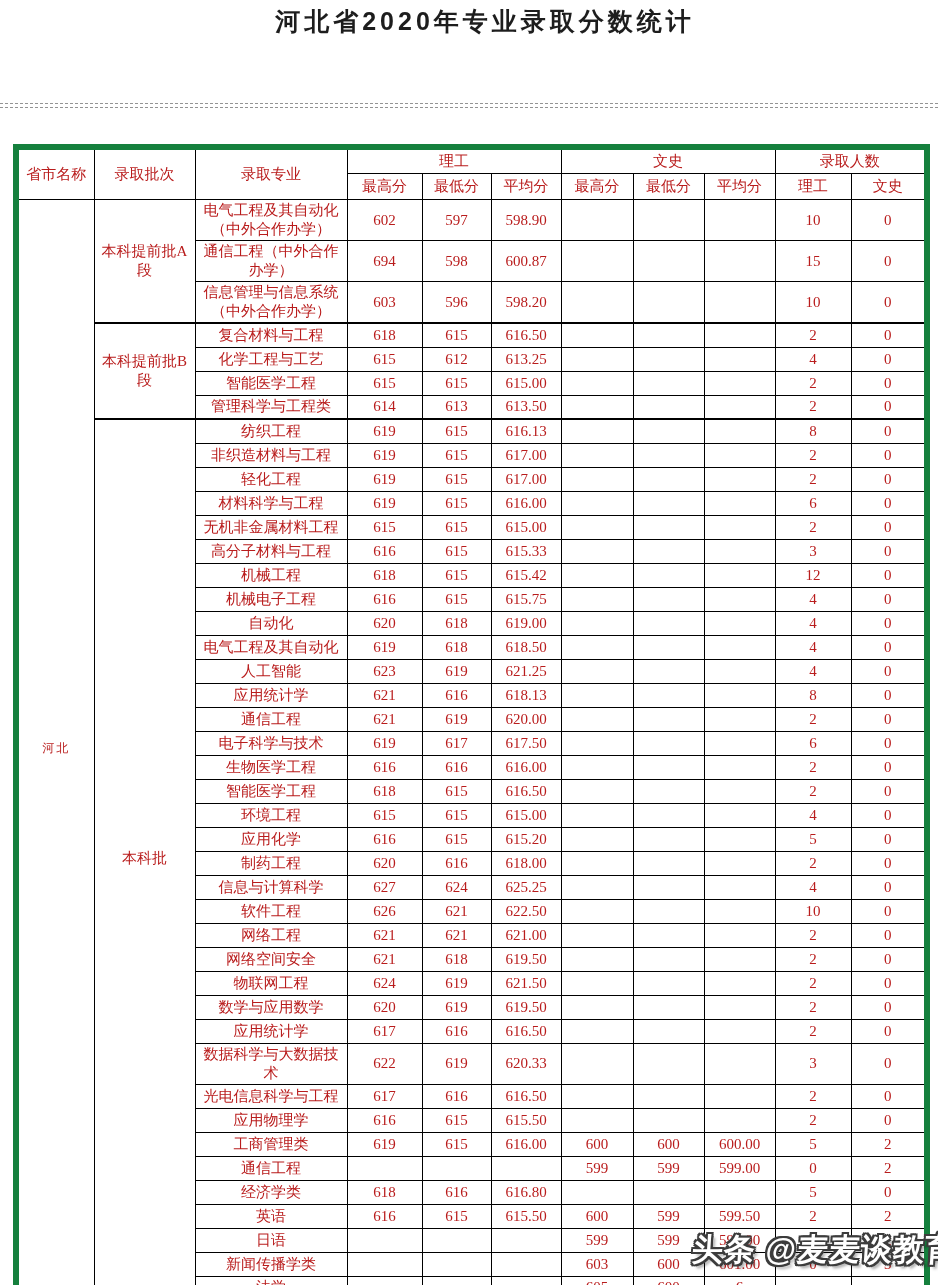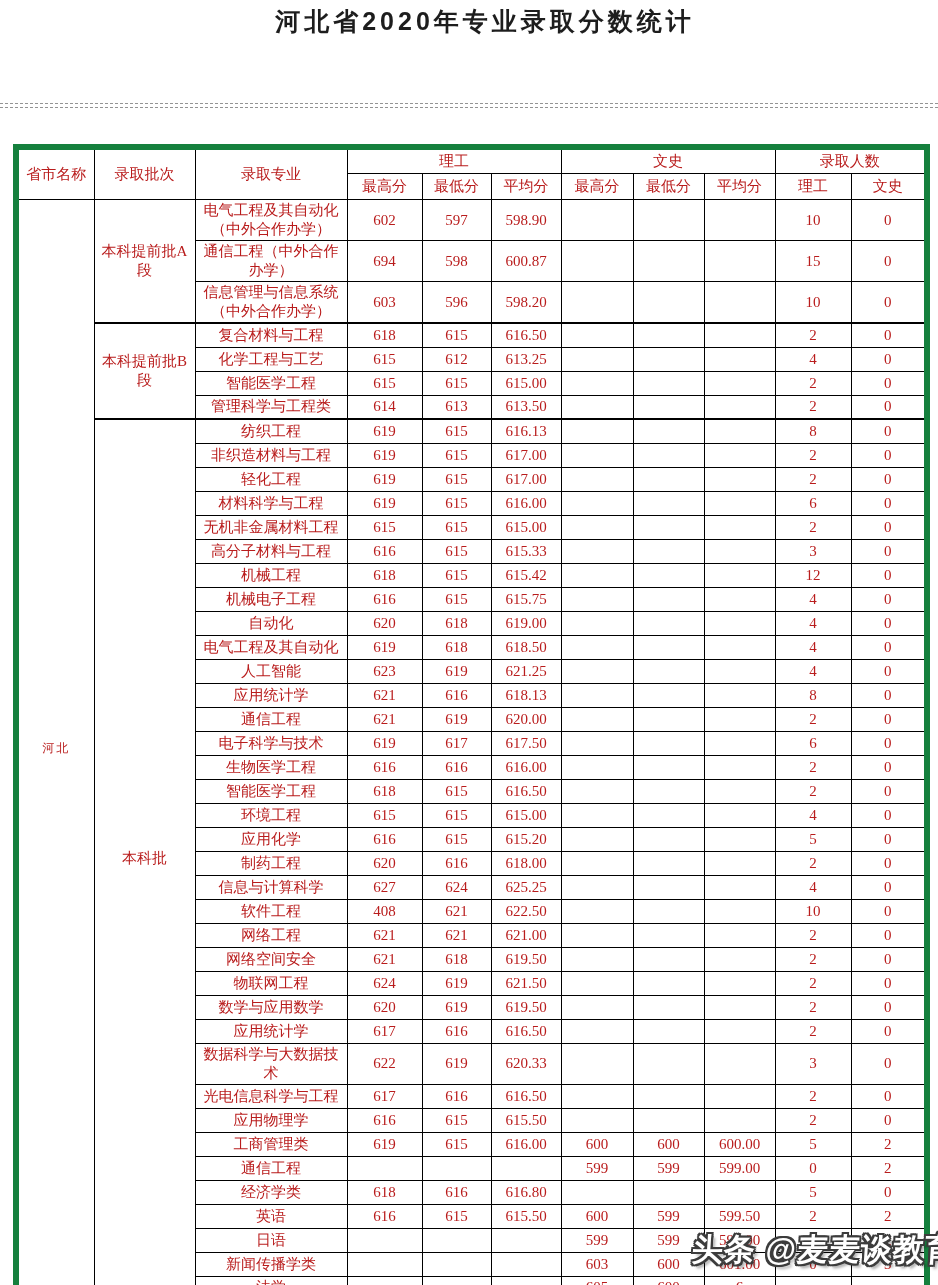--- a/index.html
+++ b/index.html
@@ -378,21 +378,21 @@
         <td>624</td>
         <td>625.25</td>
         <td></td>
         <td></td>
         <td></td>
         <td>4</td>
         <td>0</td>
       </tr>
       <tr>
         <td class="major-cell">软件工程</td>
-        <td>408</td>
+        <td>626</td>
         <td>621</td>
         <td>622.50</td>
         <td></td>
         <td></td>
         <td></td>
         <td>10</td>
         <td>0</td>
       </tr>
       <tr>
         <td class="major-cell">网络工程</td>

